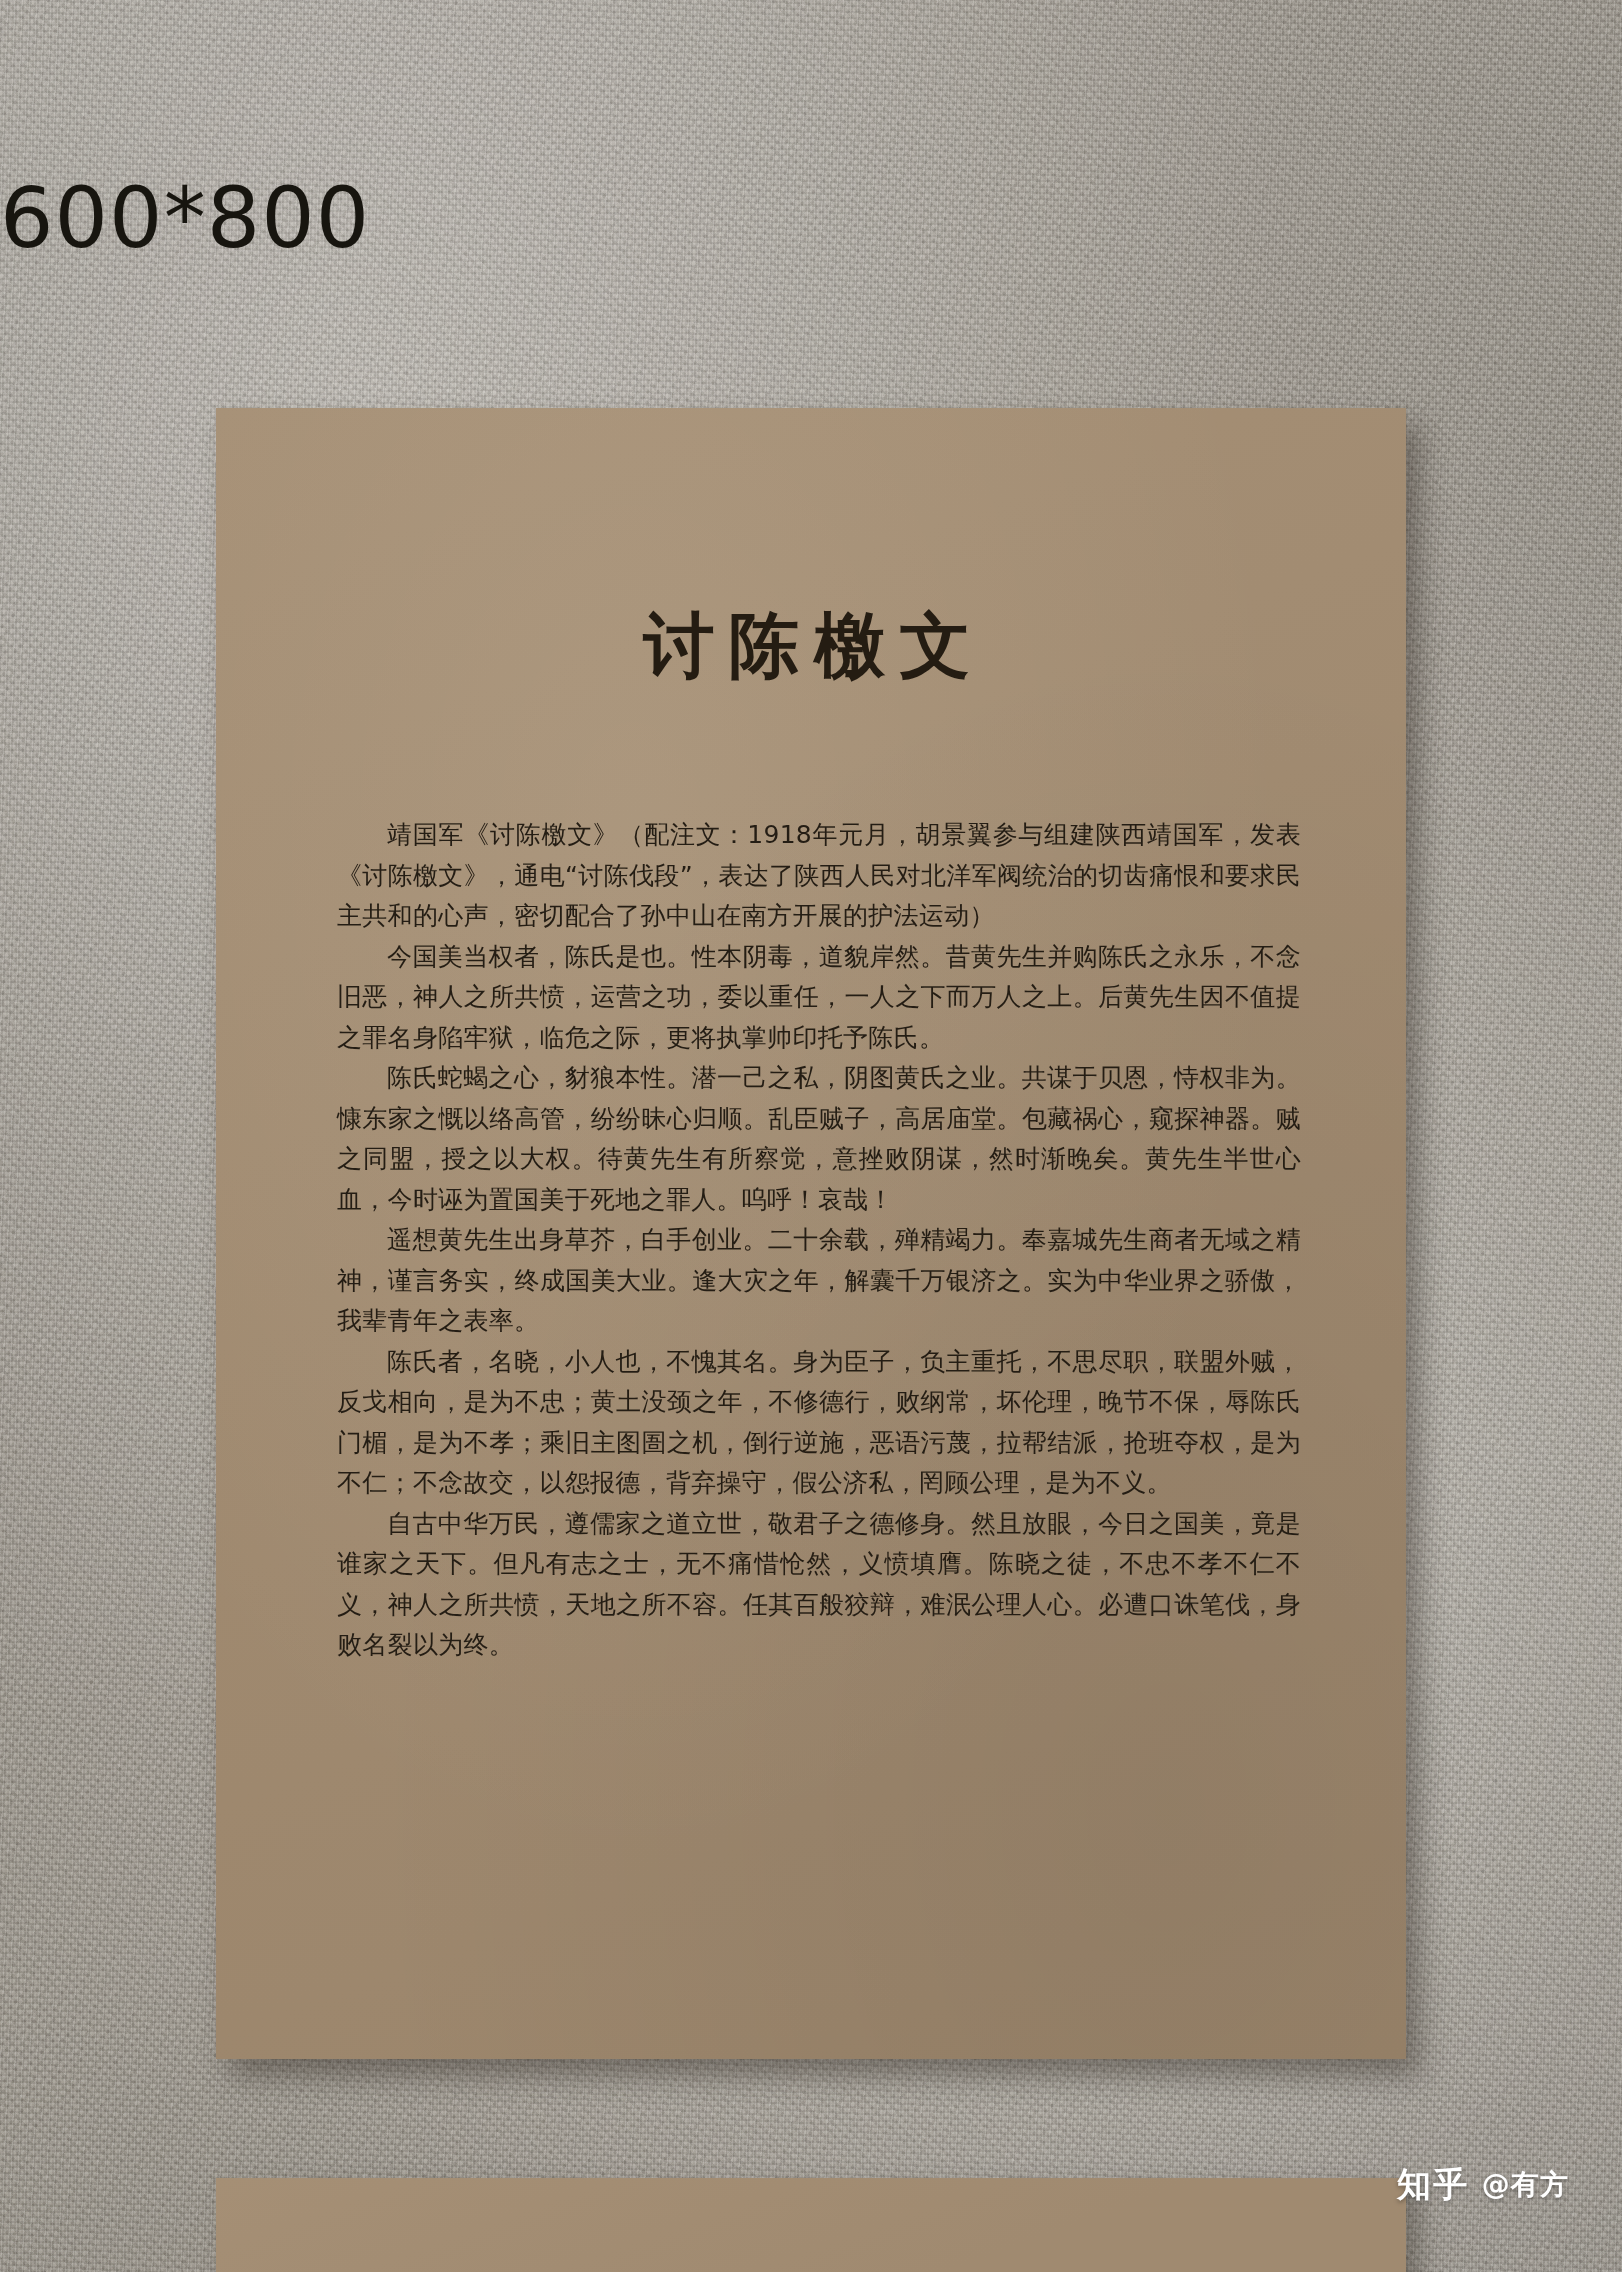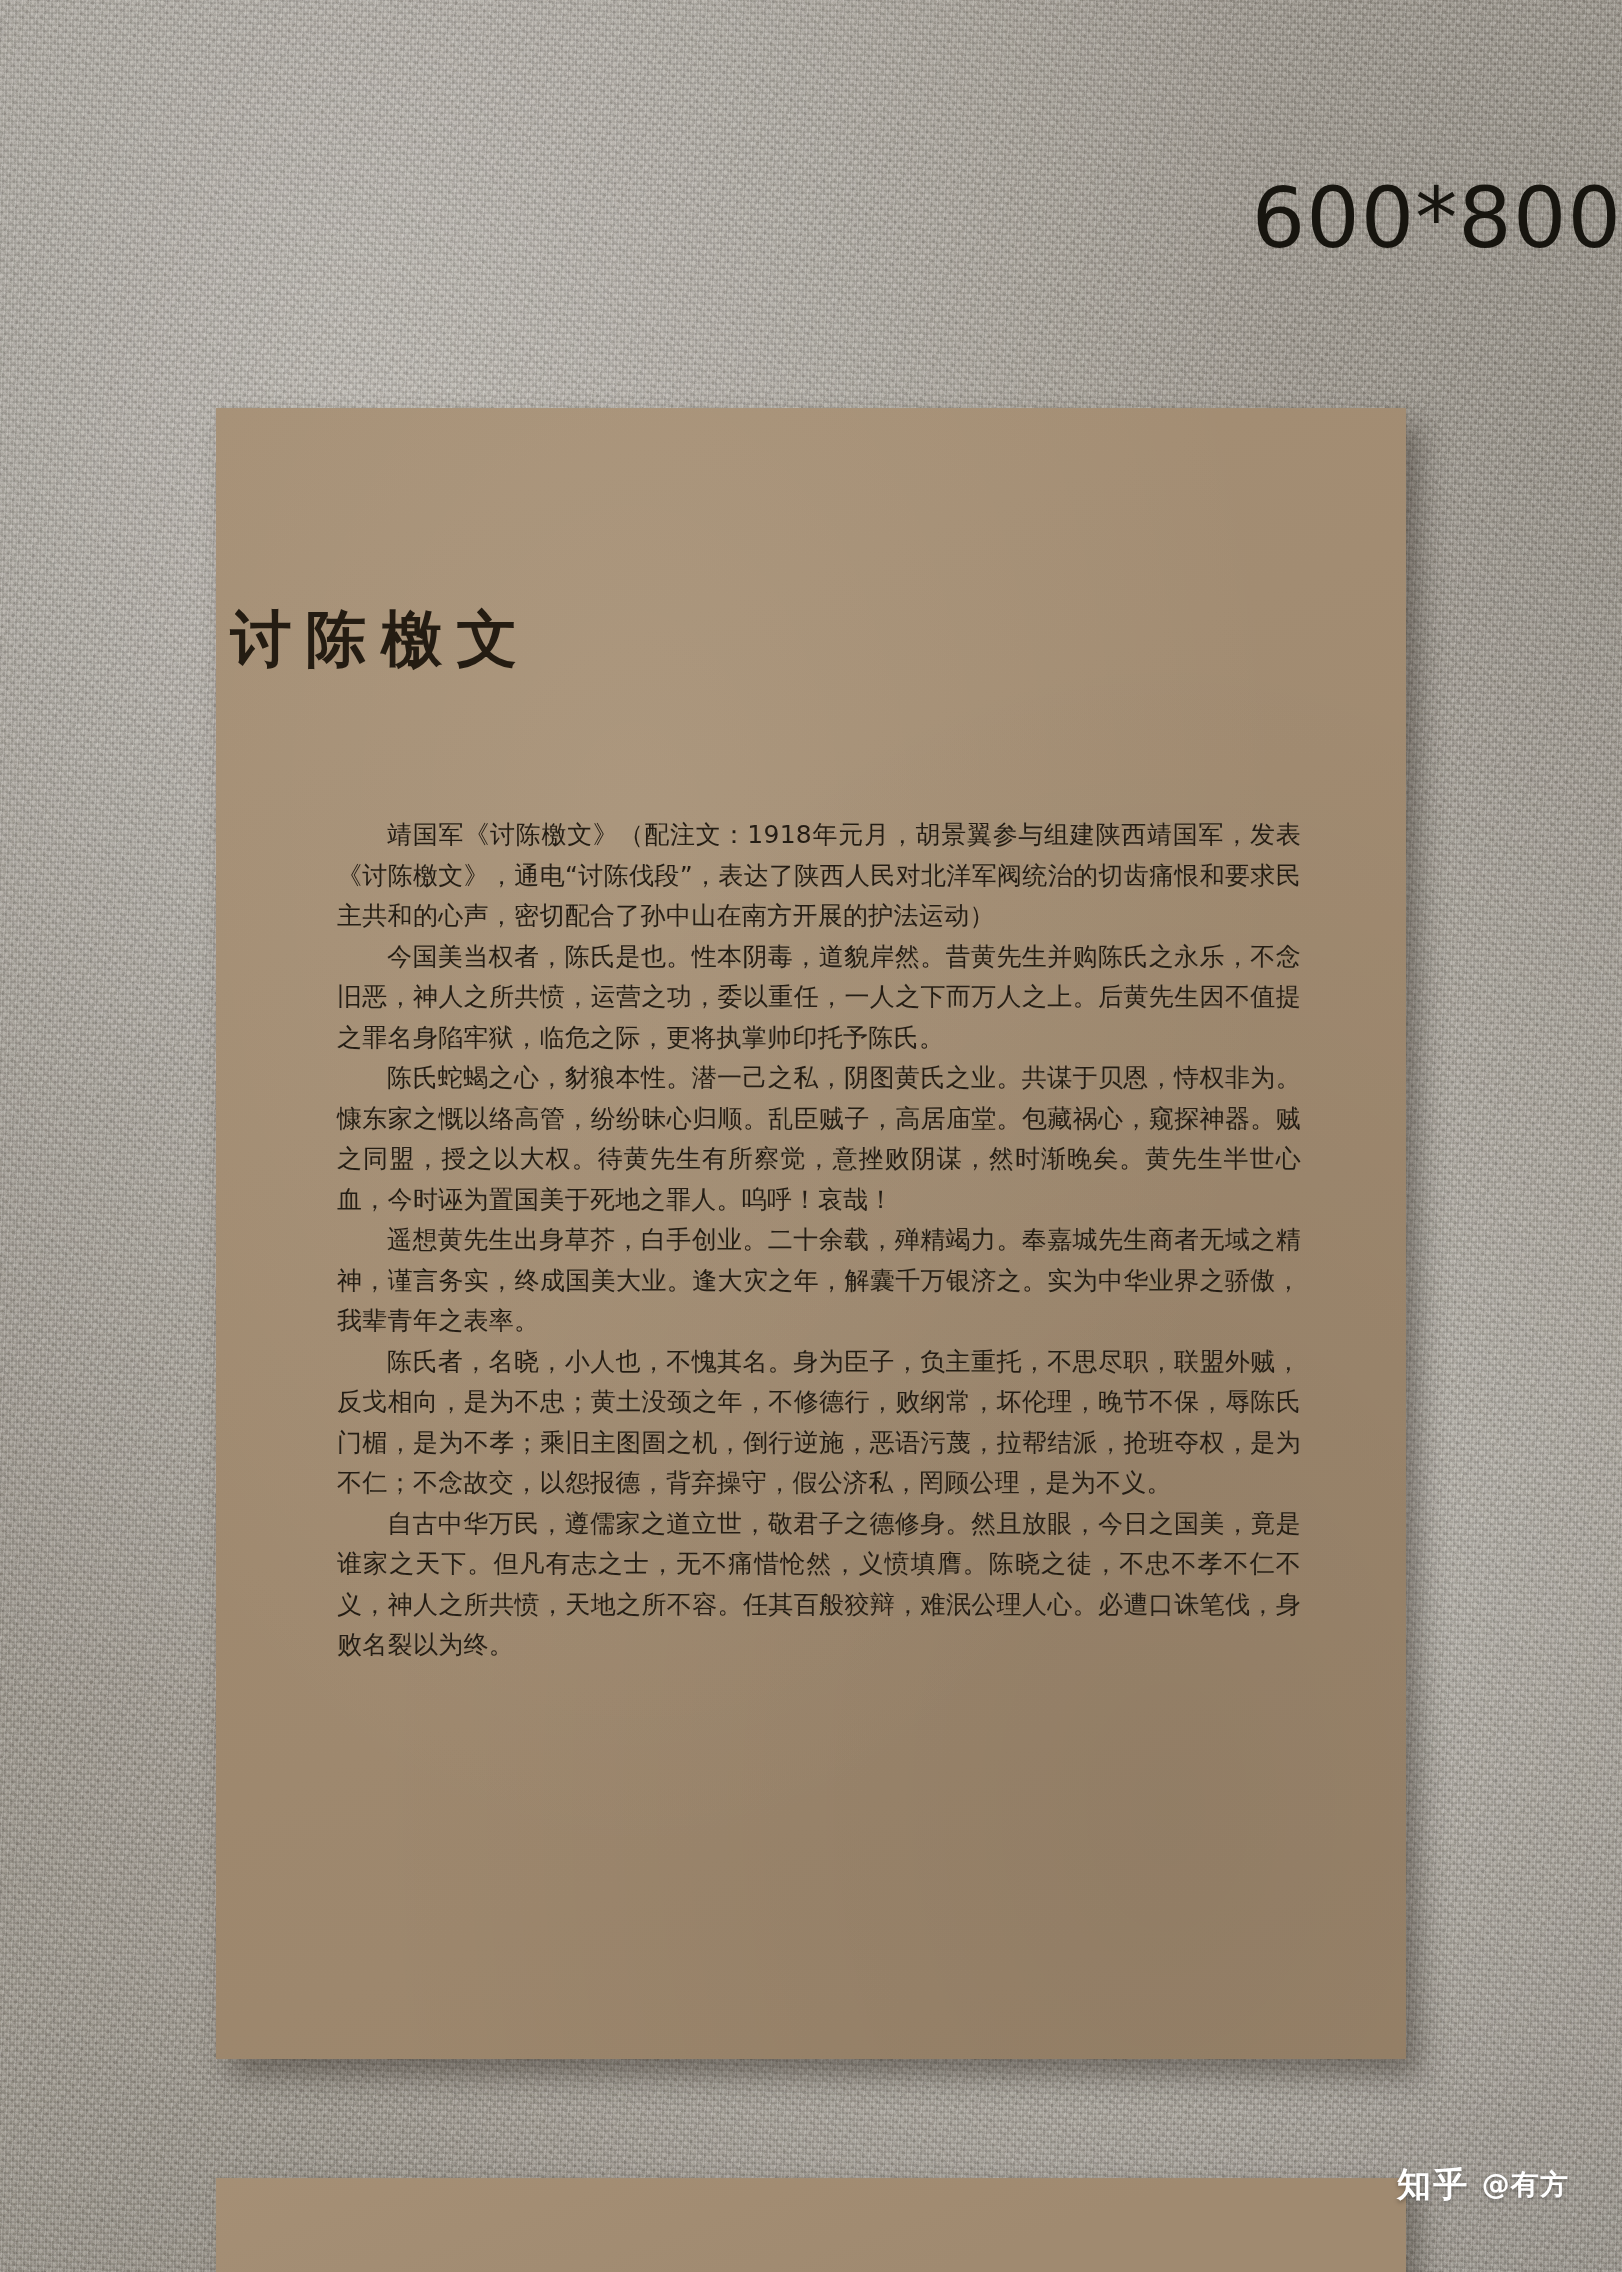--- a/index.html
+++ b/index.html
@@ -68,36 +68,37 @@
     background: linear-gradient(160deg, #a58f75 0%, #a08a70 60%);
     box-shadow: 14.4px 11px 22px rgba(40,34,26,0.35);
   }
 
   
   #size-label {
     position: absolute;
     left: 0;
     right: 0;
     top: 169px;
-    text-align: right;
+    text-align: left;
     font-family: "DejaVu Sans", sans-serif;
     font-size: 84px;
     font-weight: 400;
     letter-spacing: 1.1px;
     color: #17150f;
   }
 
   
   #poster-title {
     position: absolute;
     left: 0;
     right: 8px;
     top: 191px;
+    text-align: center;
     font-family: "DejaVu Serif", "Liberation Serif", serif;
-    font-size: 61px;
+    font-size: 71px;
     font-weight: 700;
     letter-spacing: 14.4px;
     text-indent: 14.4px;
     color: #241c12;
   }
 
   
   #poster-body {
     position: absolute;
     left: 121px;

